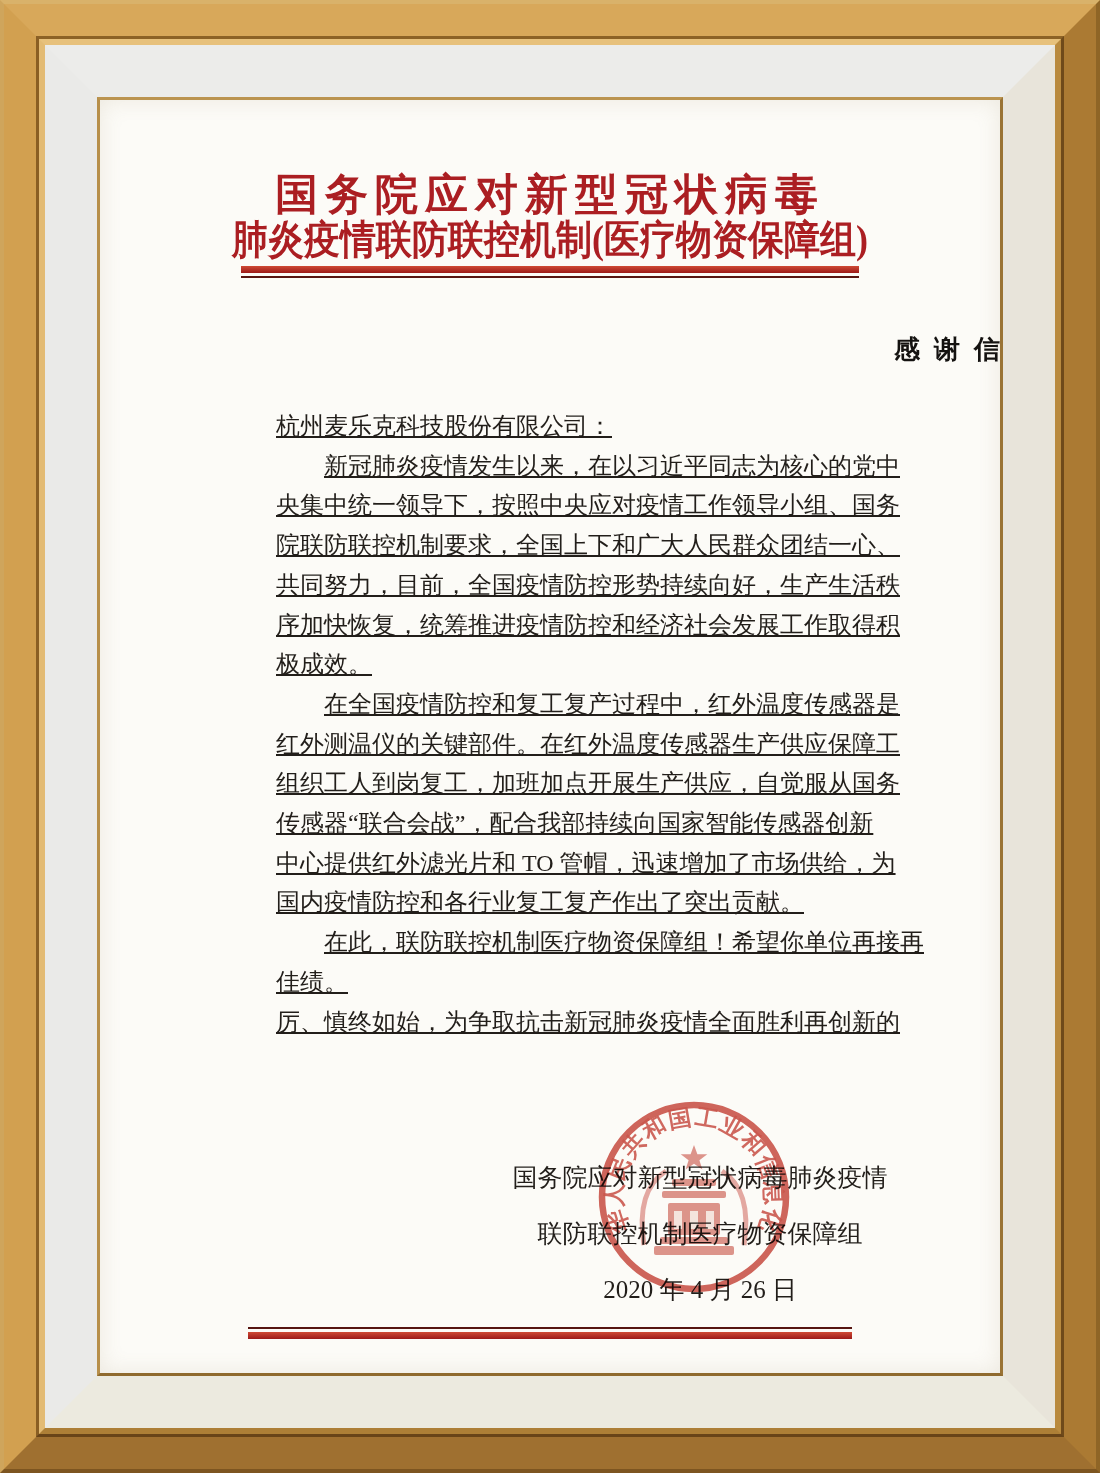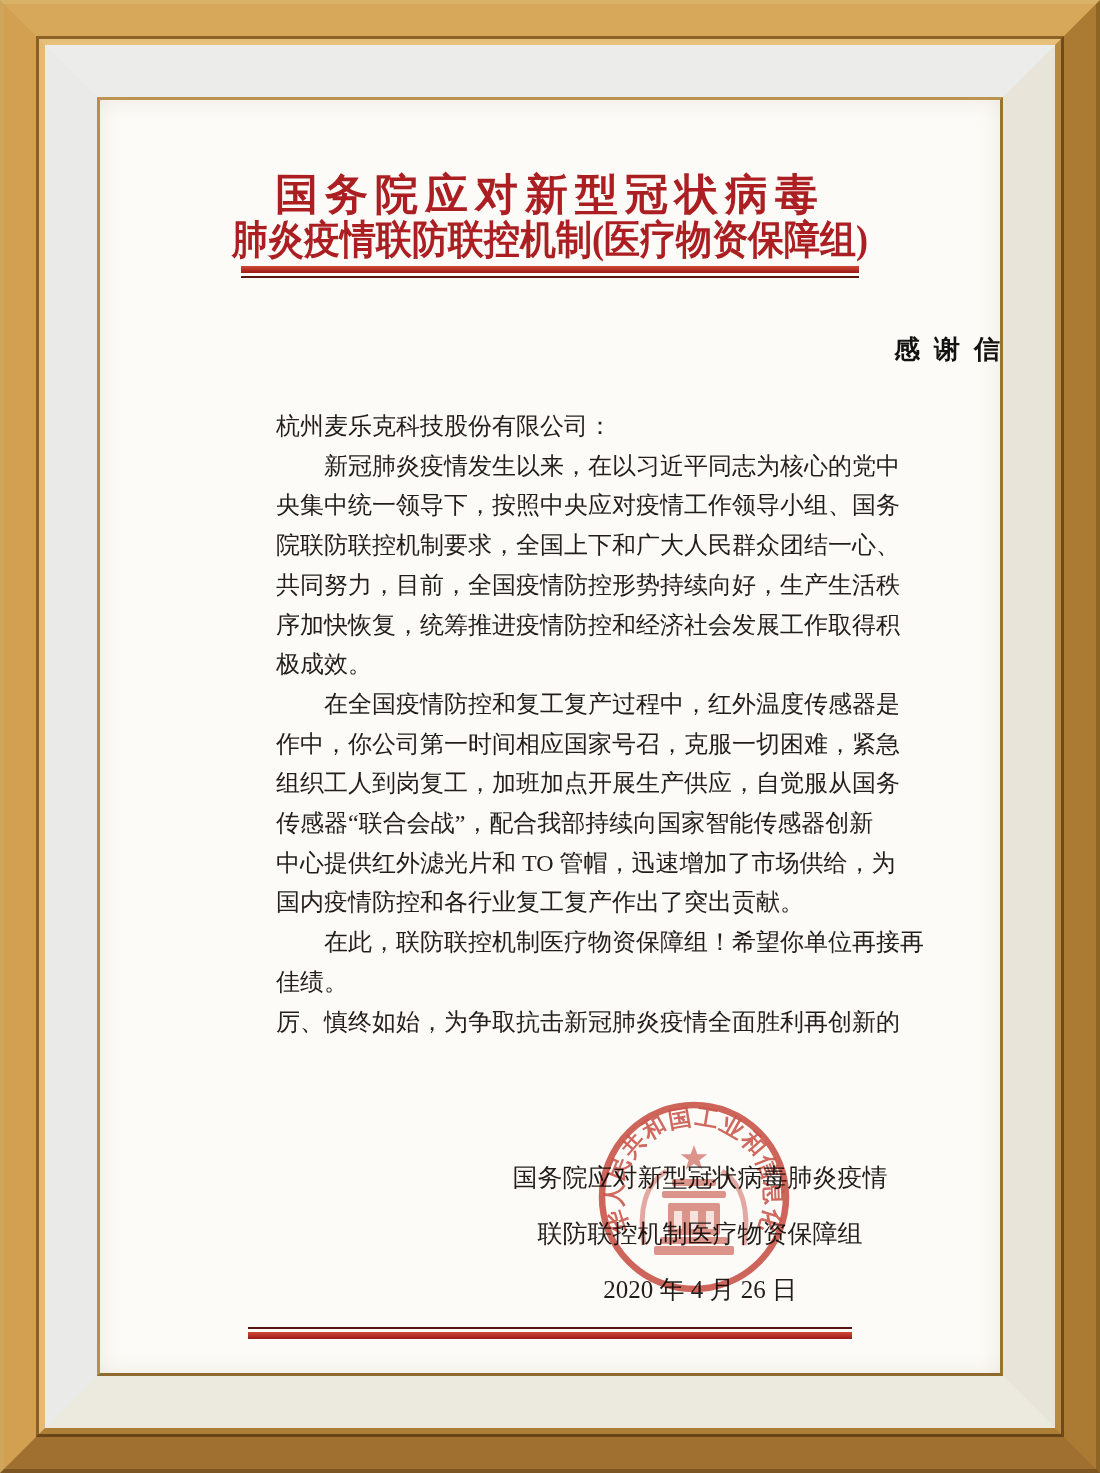--- a/index.html
+++ b/index.html
@@ -32,21 +32,21 @@
   .rule{position:absolute;left:50%;transform:translateX(-50%);}
   .rule-top{top:166px;width:618px;}
   .rule-bottom{top:1227px;width:604px;}
   .rule .thick{height:7px;background:linear-gradient(180deg,#cf4a35,#9c1a18);}
   .rule .thin{height:2px;background:var(--rule_dark);}
   .rule .gap{height:3px;}
   .title{position:absolute;top:232px;left:0;width:100%;text-align:right;
          font-family:"Liberation Sans","DejaVu Sans",sans-serif;font-weight:bold;
          font-size:26px;letter-spacing:14px;padding-left:14px;color:#141210;}
   .body-text{position:absolute;left:176px;top:307px;font-size:24px;line-height:39.7px;}
-  .body-line{white-space:nowrap;}
+  .body-line{white-space:nowrap;text-decoration:underline;}
   .body-line.indent{padding-left:48px;}
   .signature{position:absolute;left:380px;top:1050px;width:440px;text-align:center;
              font-size:25px;line-height:56px;}
   .seal{position:absolute;left:484px;top:987px;width:220px;height:220px;
         mix-blend-mode:multiply;opacity:.92;}
 </style>
 </head>
 <body>
 
 <div class="scene">
@@ -71,21 +71,21 @@
 
                 <div class="body-text">
                     <div class="body-line">杭州麦乐克科技股份有限公司：</div>
                     <div class="body-line indent">新冠肺炎疫情发生以来，在以习近平同志为核心的党中</div>
                     <div class="body-line">央集中统一领导下，按照中央应对疫情工作领导小组、国务</div>
                     <div class="body-line">院联防联控机制要求，全国上下和广大人民群众团结一心、</div>
                     <div class="body-line">共同努力，目前，全国疫情防控形势持续向好，生产生活秩</div>
                     <div class="body-line">序加快恢复，统筹推进疫情防控和经济社会发展工作取得积</div>
                     <div class="body-line">极成效。</div>
                     <div class="body-line indent">在全国疫情防控和复工复产过程中，红外温度传感器是</div>
-                    <div class="body-line">作中，你公司第一时间相应国家号召，克服一切困难，紧急</div>
+                    <div class="body-line">红外测温仪的关键部件。在红外温度传感器生产供应保障工</div>
                     <div class="body-line">组织工人到岗复工，加班加点开展生产供应，自觉服从国务</div>
                     <div class="body-line">传感器“联合会战”，配合我部持续向国家智能传感器创新</div>
                     <div class="body-line">中心提供红外滤光片和 TO 管帽，迅速增加了市场供给，为</div>
                     <div class="body-line">国内疫情防控和各行业复工复产作出了突出贡献。</div>
                     <div class="body-line indent">在此，联防联控机制医疗物资保障组！希望你单位再接再</div>
                     <div class="body-line">佳绩。</div>
                     <div class="body-line">厉、慎终如始，为争取抗击新冠肺炎疫情全面胜利再创新的</div>
                   </div>
 
                 <div class="signature">

